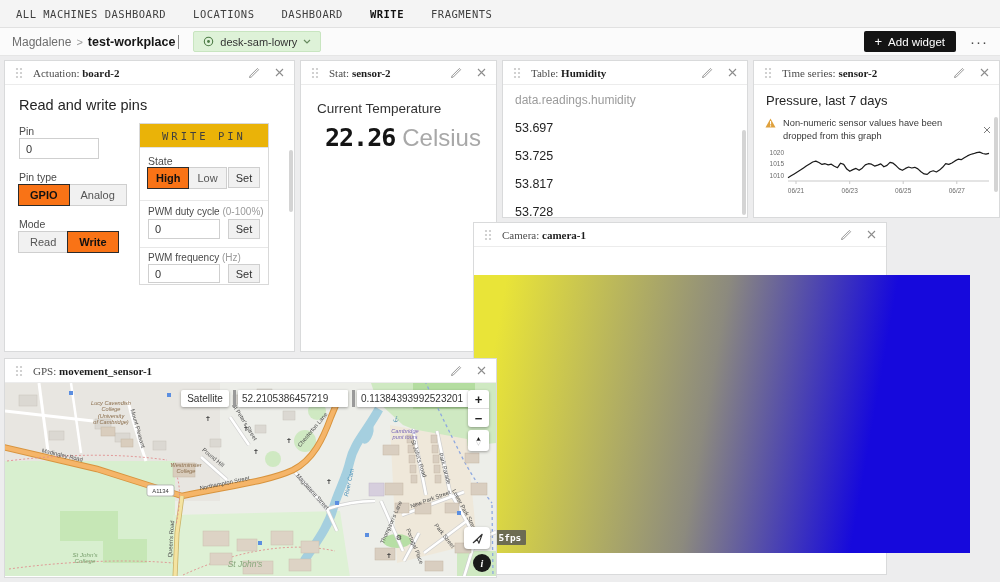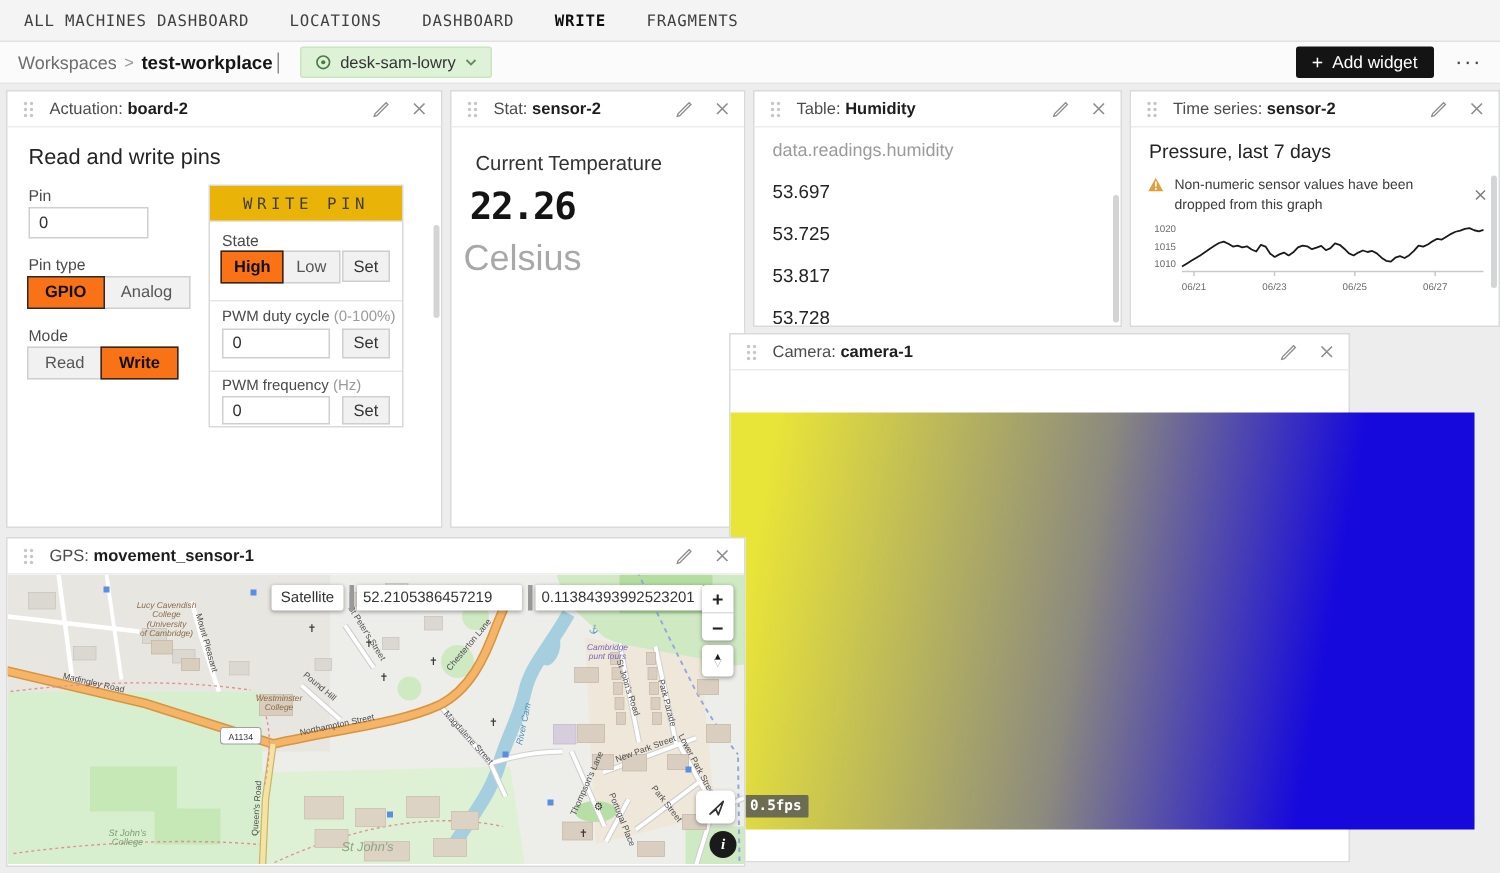--- a/index.html
+++ b/index.html
@@ -26,21 +26,21 @@
           height:21px; padding:0 9px; border-radius:2px; font-size:11px; color:#333; margin-left:14px; cursor:pointer; }
   .pill.green { background:#def2d8; border-color:#c8e5c0; }
   .spacer { margin-left:auto; }
   .add-widget { display:flex; align-items:center; gap:6px; background:#141414; color:#fff;
                 height:21px; padding:0 11px; border-radius:2px; font-size:11.5px; cursor:pointer; }
   .add-widget .plus { font-size:13px; line-height:1; }
   .more { font-size:15px; color:#4a4a4a; margin-left:14px; letter-spacing:1px; cursor:pointer; }
 
   
   .card { position:absolute; background:#fff; border:1px solid #d9dadb; }
-  .card-h { height:24px; border-bottom:1px solid #ececec; display:flex; align-items:center; padding:0 10px; }
+  .card-h { height:24px; border-bottom:1px solid #ececec; display:flex; align-items:center; padding:0 10px;font-family:Liberation Serif, serif; }
   .drag { margin-right:10px; display:flex; cursor:grab; }
   .card-title { font-size:11px; color:#4c4c4c; white-space:nowrap; }
   .card-title b { color:#1d1d1d; }
   .h-actions { margin-left:auto; display:flex; gap:15px; align-items:center; }
   .icon-btn { cursor:pointer; display:flex; }
   .card-b { position:relative; height:calc(100% - 25px); overflow:hidden; }
   .vscroll { position:absolute; right:1px; width:4px; border-radius:2px; background:#d4d4d4; }
 
   
   .rw-head { position:absolute; left:14px; top:12px; font-size:14.5px; color:#242424; }
@@ -55,21 +55,21 @@
   .panel { position:absolute; left:134px; top:38px; width:130px; height:162px; border:1px solid #d9d9d9; }
   .panel-h { height:24px; background:#eab308; border-bottom:1px solid #e2e2e2; display:flex;
              align-items:center; justify-content:center; font-family:"DejaVu Sans Mono",monospace;
              font-size:10.5px; letter-spacing:3px; color:#3f3f3f; }
   .pdiv { position:absolute; left:0; right:0; height:1px; background:#e7e7e7; }
   .setbtn { position:absolute; right:8px; width:32px; height:21px; background:#f1f1f1;
             border:1px solid #cfcfcf; font-size:11px; color:#333; cursor:pointer; font-family:inherit; }
 
   
   .stat-label { position:absolute; left:16px; top:16px; font-size:13.5px; color:#333; }
-  .stat-row { position:absolute; left:8px; top:38px; display:flex; align-items:center; gap:7px;flex-direction:column; }
+  .stat-row { position:absolute; left:24px; top:38px; display:flex; align-items:flex-end; gap:7px; }
   .stat-val { font-family:"DejaVu Sans Mono",monospace; font-weight:bold; font-size:25px; color:#141414; letter-spacing:-1px; }
   .stat-unit { font-size:24px; color:#a8a8a8; }
 
   
   .tbl-col { position:absolute; left:12px; top:8px; font-size:12px; color:#9b9b9b; }
   .tbl-row { position:absolute; left:12px; font-size:12.5px; color:#242424; }
 
   
   .ts-head { position:absolute; left:12px; top:8px; font-size:13px; color:#242424; }
   .warn { position:absolute; left:11px; top:32px; right:8px; display:flex; gap:7px; }
@@ -122,21 +122,21 @@
 
   <div class="topnav">
     <span class="tab">ALL MACHINES DASHBOARD</span>
     <span class="tab">LOCATIONS</span>
     <span class="tab">DASHBOARD</span>
     <span class="tab active">WRITE</span>
     <span class="tab">FRAGMENTS</span>
   </div>
 
   <div class="toolbar">
-    <span class="crumb-root">Workspaces</span>
+    <span class="crumb-root">Magdalene</span>
     <span class="crumb-sep">&gt;</span>
     <span class="crumb-cur">test-workplace</span>
     <span class="caret"></span>
 
     <div class="pill green">
       <svg width="11" height="11" viewBox="0 0 11 11">
           <circle cx="5.5" cy="5.5" r="4.2" fill="none" stroke="#4c7a45" stroke-width="1.1"></circle>
           <circle cx="5.5" cy="5.5" r="1.4" fill="#4c7a45"></circle>
         </svg>
       <span>desk-sam-lowry</span>
@@ -347,21 +347,21 @@
           <line x1="145.2" y1="38" x2="145.2" y2="41" stroke="#c9c9c9" stroke-width="1"></line>
           <text x="145.2" y="50" class="ax" text-anchor="middle">06/25</text>
           <line x1="198.8" y1="38" x2="198.8" y2="41" stroke="#c9c9c9" stroke-width="1"></line>
           <text x="198.8" y="50" class="ax" text-anchor="middle">06/27</text>
           <polyline points="30.0,34.7 33.1,32.8 36.2,30.9 39.3,29.0 42.4,27.1 45.5,25.0 48.6,22.8 51.6,20.9 54.7,19.0 57.8,18.1 60.9,19.5 64.0,21.4 67.1,20.7 70.2,21.9 73.3,21.2 76.4,23.3 79.5,24.7 82.6,20.2 85.7,21.4 88.8,26.1 91.8,28.3 94.9,26.6 98.0,25.4 101.1,27.3 104.2,25.2 107.3,21.9 110.4,20.7 113.5,21.2 116.6,23.1 119.7,22.1 122.8,20.9 125.9,23.8 129.0,22.4 132.0,19.3 135.1,20.2 138.2,22.8 141.3,25.9 144.4,27.3 147.5,25.4 150.6,24.0 153.7,25.0 156.8,24.3 159.9,25.9 163.0,28.8 166.1,30.9 169.2,31.4 172.2,28.8 175.3,27.8 178.4,29.0 181.5,27.1 184.6,24.3 187.7,20.7 190.8,21.4 193.9,20.0 197.0,17.9 200.1,16.2 203.2,16.7 206.3,14.8 209.4,12.9 212.4,11.5 215.5,10.7 218.6,9.6 221.7,9.1 224.8,10.5 227.9,11.2 231.0,10.3" fill="none" stroke="#1a1a1a" stroke-width="1.2" stroke-linejoin="round"></polyline>
         </svg>
       <div class="vscroll" style="top:32px; height:75px;"></div>
     </div>
   </div>
 
-  <div class="card" style="left:486px; top:222px; width:414px; height:353px;">
+  <div class="card" style="left:473px; top:222px; width:414px; height:353px;">
     <div class="card-h">
       <span class="drag">
           <svg width="8" height="12" viewBox="0 0 8 12">
             <g fill="#c6c6c6">
               <circle cx="2" cy="2" r="1.1"></circle>
               <circle cx="6" cy="2" r="1.1"></circle>
               <circle cx="2" cy="6" r="1.1"></circle>
               <circle cx="6" cy="6" r="1.1"></circle>
               <circle cx="2" cy="10" r="1.1"></circle>
               <circle cx="6" cy="10" r="1.1"></circle>

